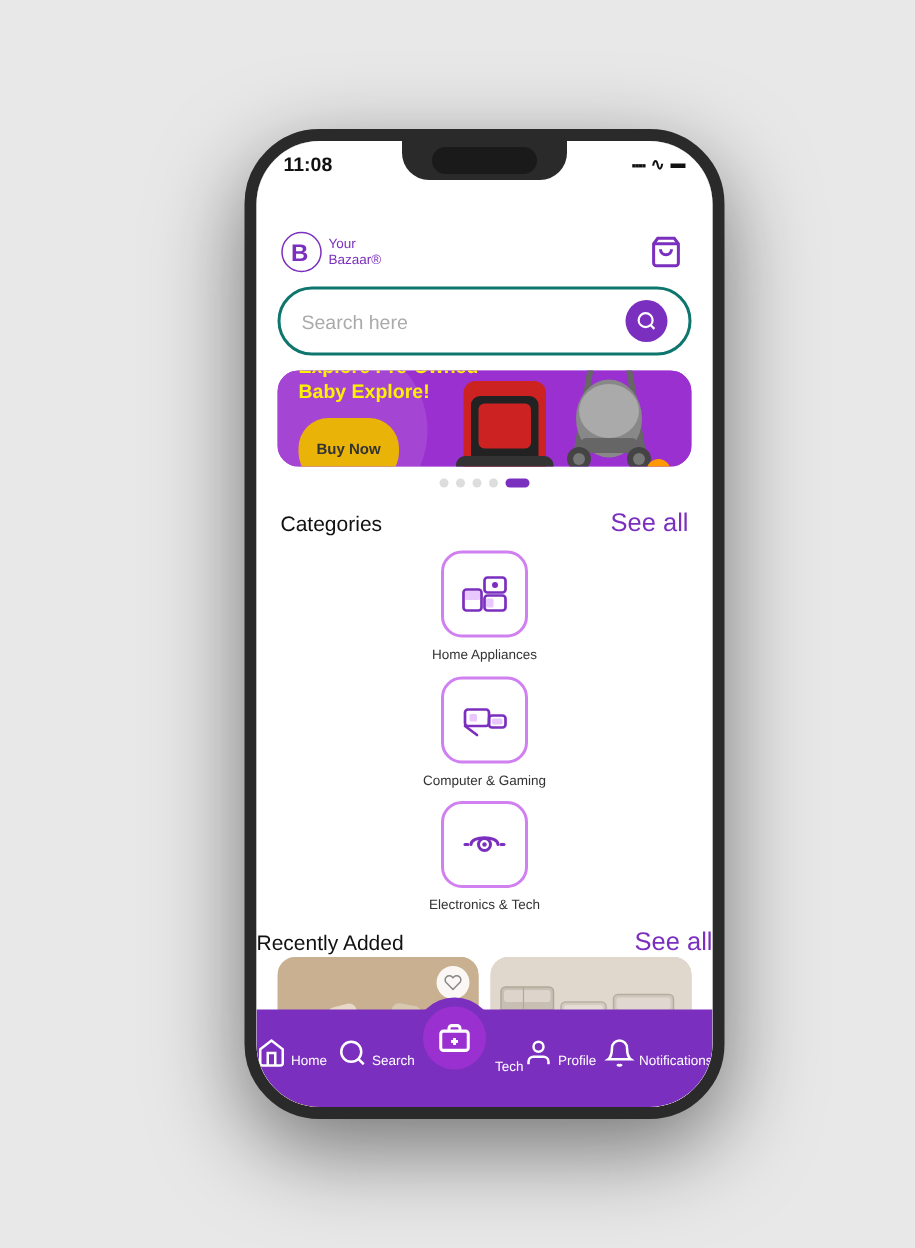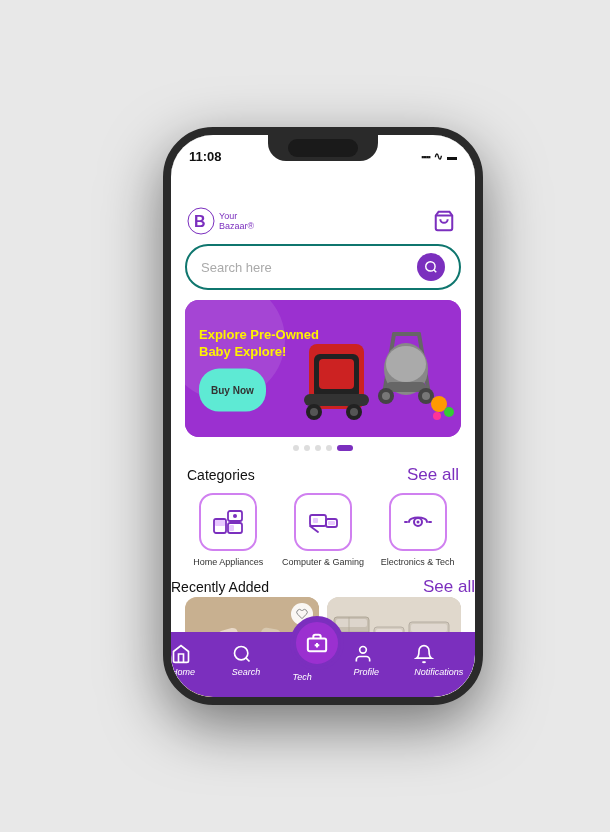--- a/index.html
+++ b/index.html
@@ -9,21 +9,21 @@
       background: #e8e8e8;
       display: flex;
       align-items: center;
       justify-content: center;
       font-family: -apple-system, BlinkMacSystemFont, 'Segoe UI', sans-serif;
       overflow: hidden;
     }
 
     .phone-outer {
       width: 320px;
-      height: 578px;
+      height: 660px;
       background: #f0f0f0;
       border-radius: 50px;
       border: 8px solid #2a2a2a;
       position: relative;
       box-shadow: 0 20px 60px rgba(0,0,0,0.5), inset 0 0 0 2px #555;
       margin-left: 36px;
     }
 
     .phone-notch {
       position: absolute;
@@ -184,21 +184,21 @@
     .banner-title {
       font-size: 13px;
       font-weight: 800;
       color: #fff200;
       line-height: 1.3;
       max-width: 130px;
     }
 
     .banner-btn {
       margin-top: 8px;
-      background: #5eead4;
+      background: #eab308;
       border-radius: 20px;
       padding: 16px 12px;
       font-size: 10px;
       font-weight: 700;
       color: #333;
       display: inline-block;
     }
 
     .banner-image-area {
       position: absolute;
@@ -248,20 +248,21 @@
       font-size: 17px;
       color: #7B2FBE;
       font-weight: 500;
     }
 
     .categories-grid {
       display: flex;
       gap: 8px;
       padding: 0 14px 8px;
       justify-content: space-between;
+      flex-direction: column;
     }
 
     .category-item {
       flex: 1;
       display: flex;
       flex-direction: column;
       align-items: center;
       gap: 6px;
     }
 
@@ -342,26 +343,25 @@
       height: 65px;
       background: #7B2FBE;
       display: flex;
       align-items: center;
       justify-content: space-around;
       border-radius: 0 0 42px 42px;
     }
 
     .nav-item {
       display: flex;
-      flex-direction: column;
-      align-items: flex-start;
+      flex-direction: row;
+      align-items: flex-end;
       gap: 3px;
       flex: 1;
       padding-bottom: 8px;
-      font-style: italic;
     }
 
     .nav-label {
       font-size: 9px;
       color: #fff;
       font-weight: 500;
     }
 
     .nav-sell-btn {
       width: 48px;

